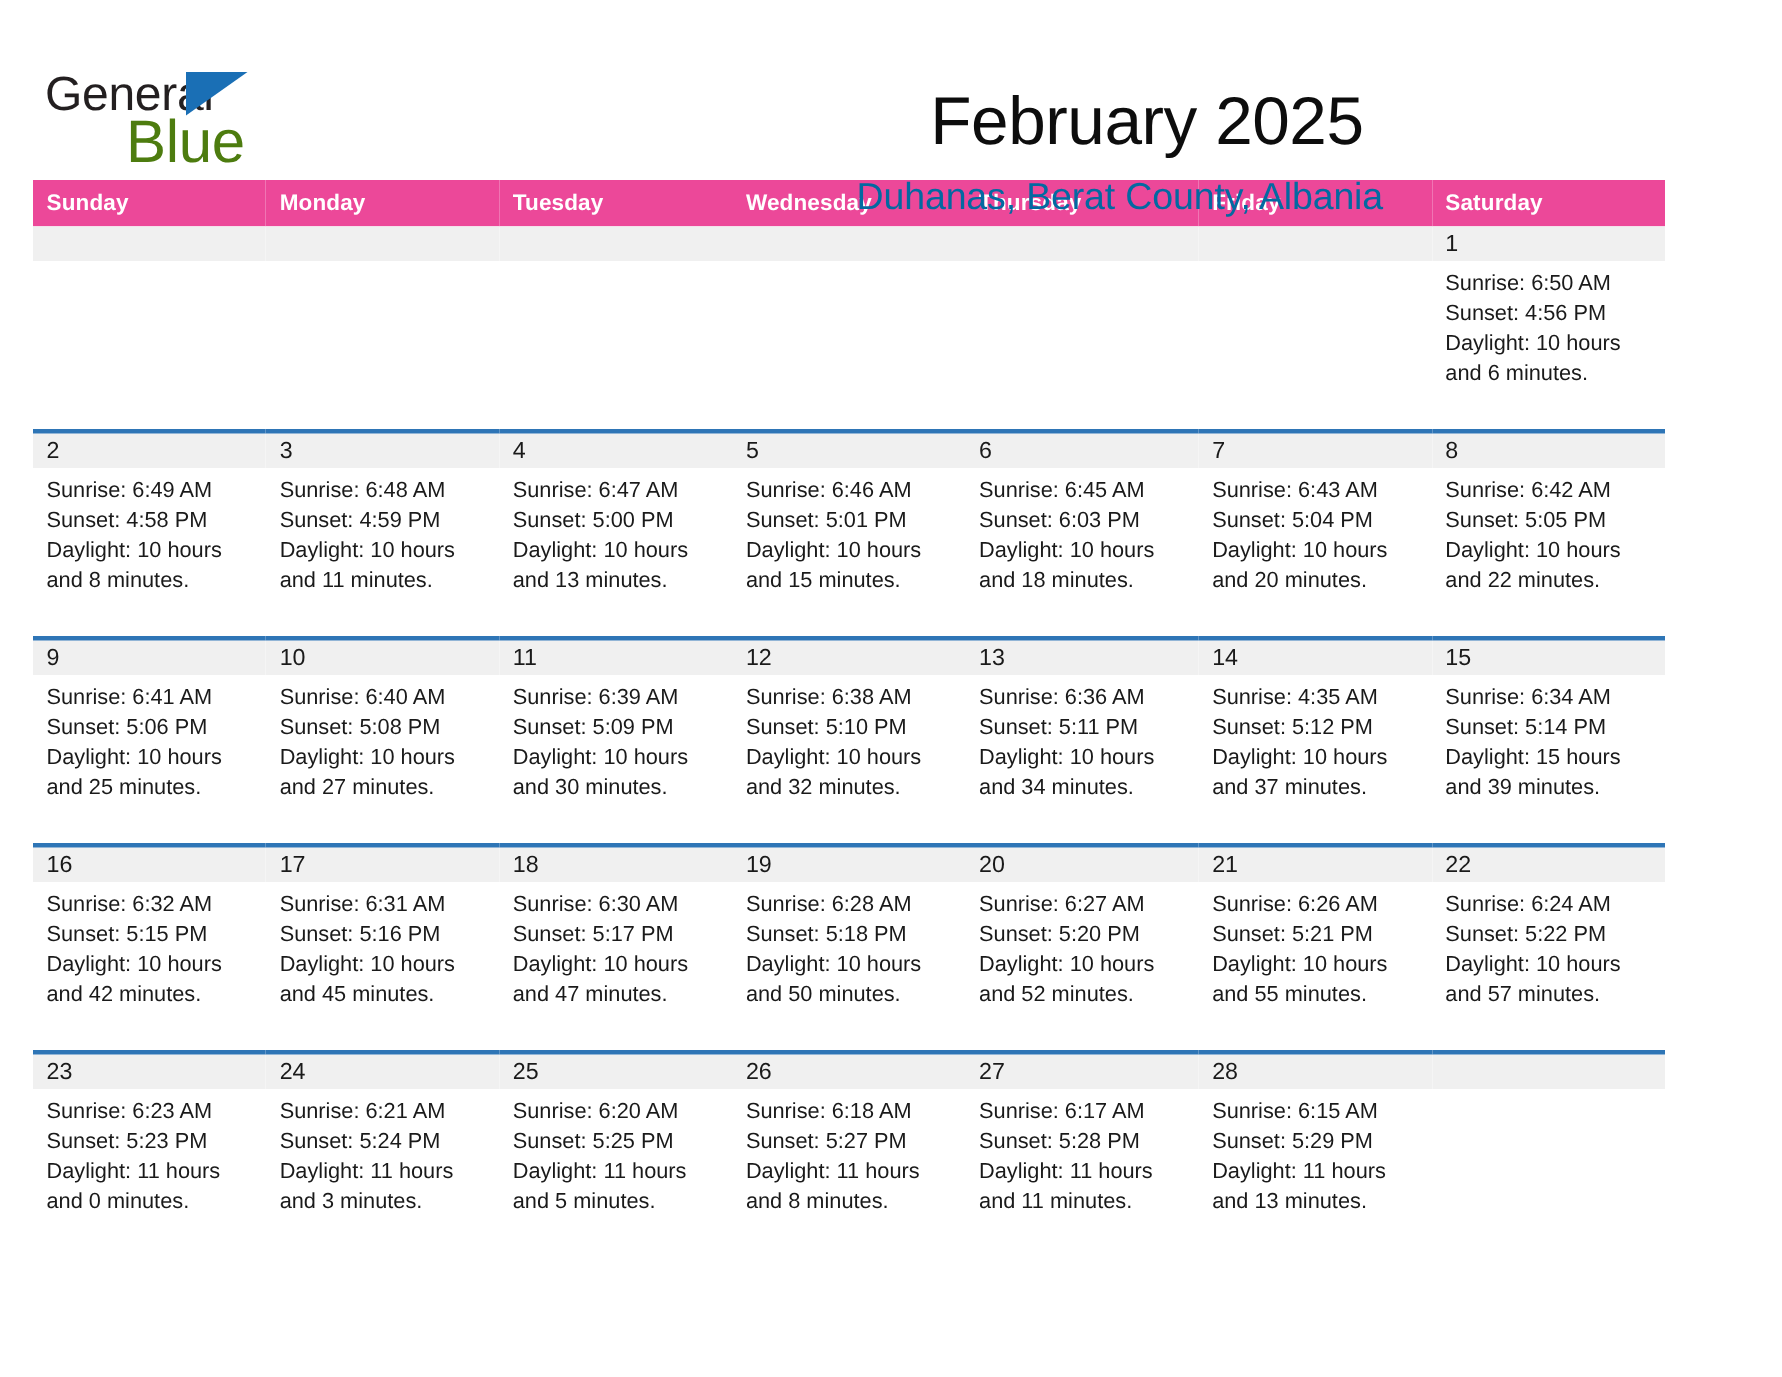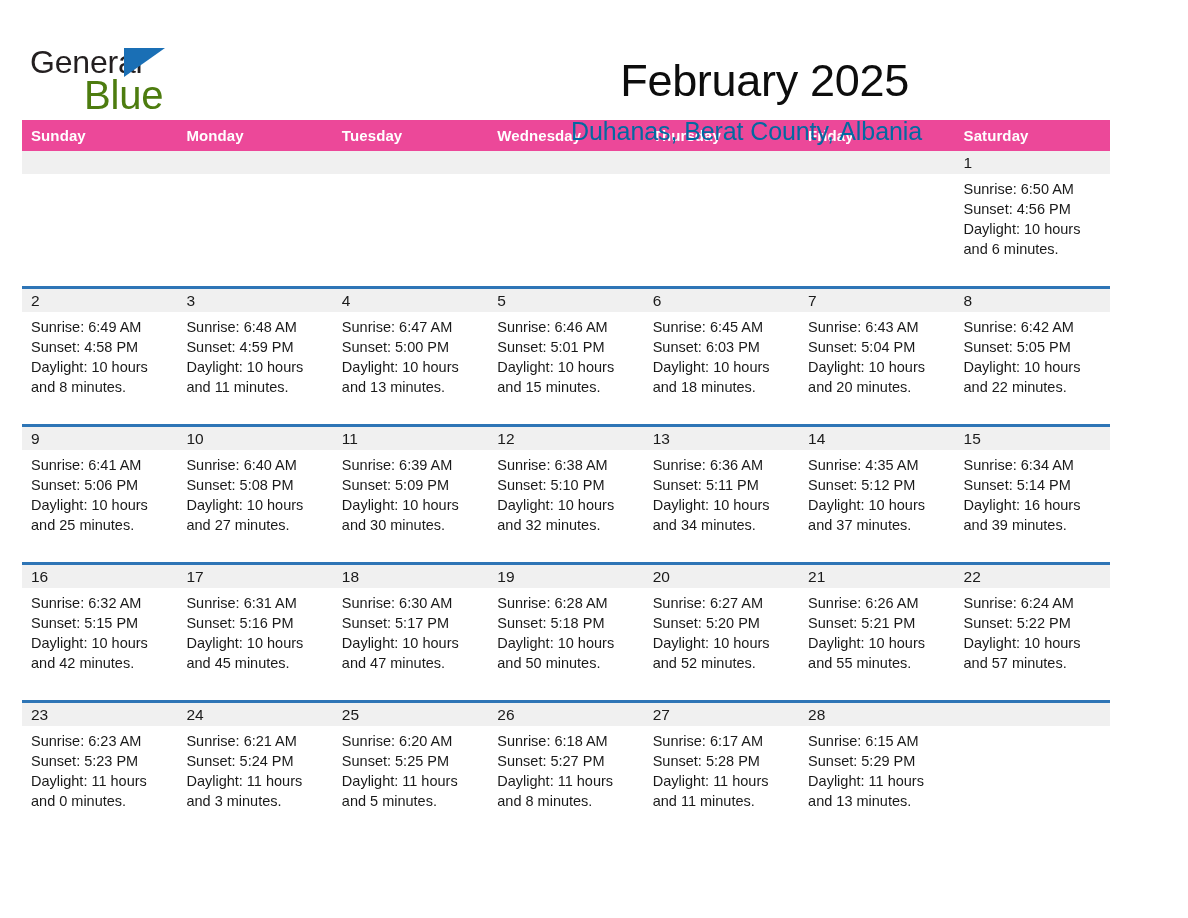--- a/index.html
+++ b/index.html
@@ -353,21 +353,21 @@
                 <div class="daylight">Daylight: 10 hours and 37 minutes.</div>
               </div>
             </div>
           </td>
           <td>
             <div class="daycell">
               <div class="daynum-band">15</div>
               <div class="dayinfo">
                 <div>Sunrise: 6:34 AM</div>
                 <div>Sunset: 5:14 PM</div>
-                <div class="daylight">Daylight: 16 hours and 39 minutes.</div>
+                <div class="daylight">Daylight: 15 hours and 39 minutes.</div>
               </div>
             </div>
           </td>
         </tr>
         <tr>
           <td>
             <div class="daycell">
               <div class="daynum-band">16</div>
               <div class="dayinfo">
                 <div>Sunrise: 6:32 AM</div>

